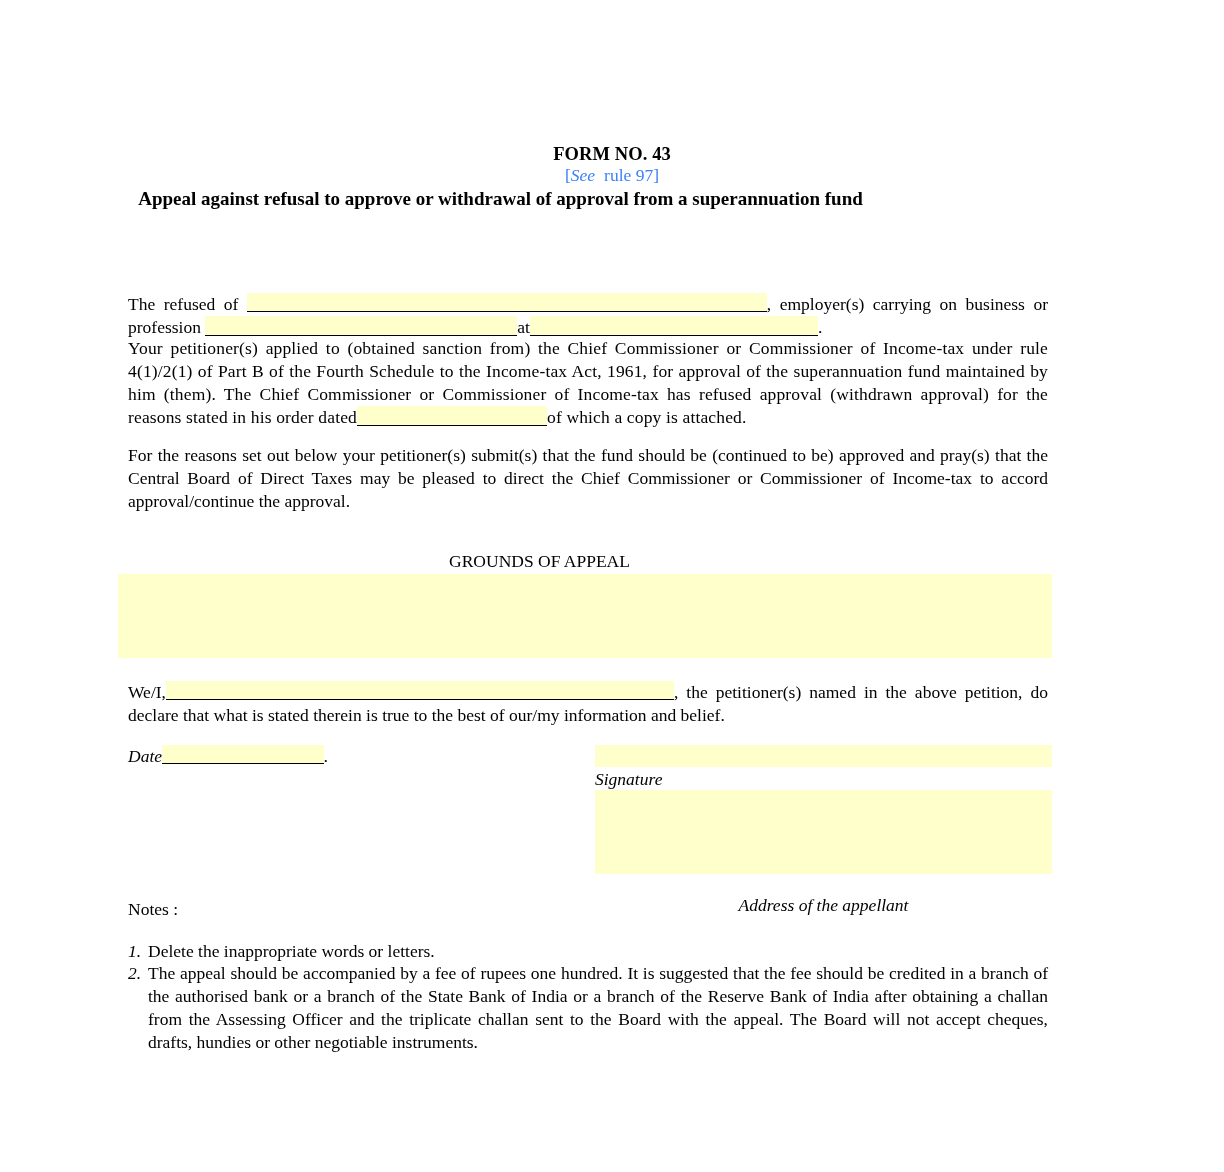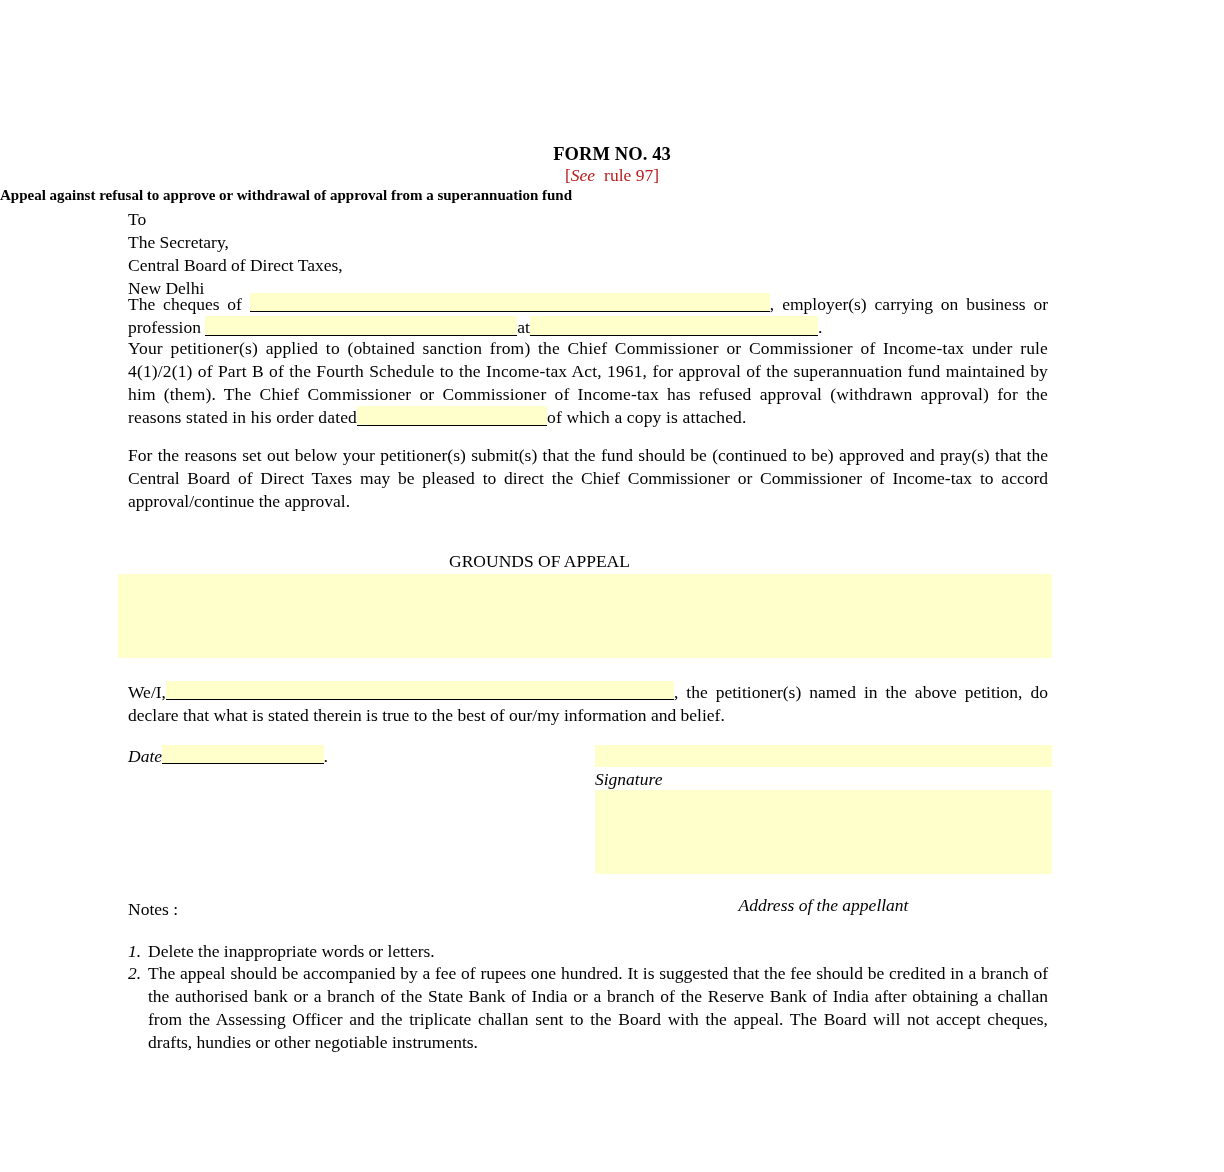--- a/index.html
+++ b/index.html
@@ -35,32 +35,32 @@
     font-weight: bold;
     font-size: 18.5px;
     letter-spacing: .1px;
   }
   .see-rule {
     position: absolute;
     left: 0; top: 144px;
     width: 1224px;
     text-align: center;
     font-size: 17.5px;
-    color: #b91c1c;
+    color: #3b82f6;
   }
   .see-rule .it { font-style: italic; }
   .see-rule .gap { display:inline-block; width: 9px; }
 
   .doc-title {
     position: absolute;
     left: 0; top: 166px;
     width: 1001px;
-    text-align: left;
+    text-align: center;
     font-weight: bold;
-    font-size: 15px;
+    font-size: 19px;
   }
 
   
   .addr {
     position: absolute;
     left: 128px;
     top: 188px;
     width: 700px;
   }
   .addr div { line-height: 1.32; }
@@ -197,28 +197,22 @@
 <body>
 
 <div class="page">
 
   <div class="form-no">FORM NO. 43</div>
 
   <div class="see-rule"><span>[</span><span class="it">See</span><span class="gap"></span><span>rule 97]</span></div>
 
   <div class="doc-title">Appeal against refusal to approve or withdrawal of approval from a superannuation fund</div>
 
-  <div class="addr">
-    <div>To</div>
-    <div>The Secretary,</div>
-    <div>Central Board of Direct Taxes,</div>
-    <div>New Delhi</div>
-  </div>
-
-  <div class="body-text p-petition"><span>The cheques of</span>
+
+  <div class="body-text p-petition"><span>The refused of</span>
     <span class="blank b-petition"></span><span>, employer(s) carrying on business or profession</span>
     <span class="blank b-profession"></span><span>at</span><span class="blank b-at"></span><span>.</span>
   </div>
 
   <div class="body-text p-applied"><span>Your petitioner(s) applied to (obtained sanction from) the Chief Commissioner or Commissioner of Income-tax under rule 4(1)/2(1) of Part B of the Fourth Schedule to the Income-tax Act, 1961, for approval of the superannuation fund maintained by him (them). The Chief Commissioner or Commissioner of Income-tax has refused approval (withdrawn approval) for the reasons stated in his order dated</span><span class="blank b-dated"></span><span>of which a copy is attached.</span>
   </div>
 
   <div class="body-text p-reasons">For the reasons set out below your petitioner(s) submit(s) that the fund should be (continued to be) approved and pray(s) that the Central Board of Direct Taxes may be pleased to direct the Chief Commissioner or Commissioner of Income-tax to accord approval/continue the approval.</div>
 
   <div class="grounds-title">GROUNDS OF APPEAL</div>

